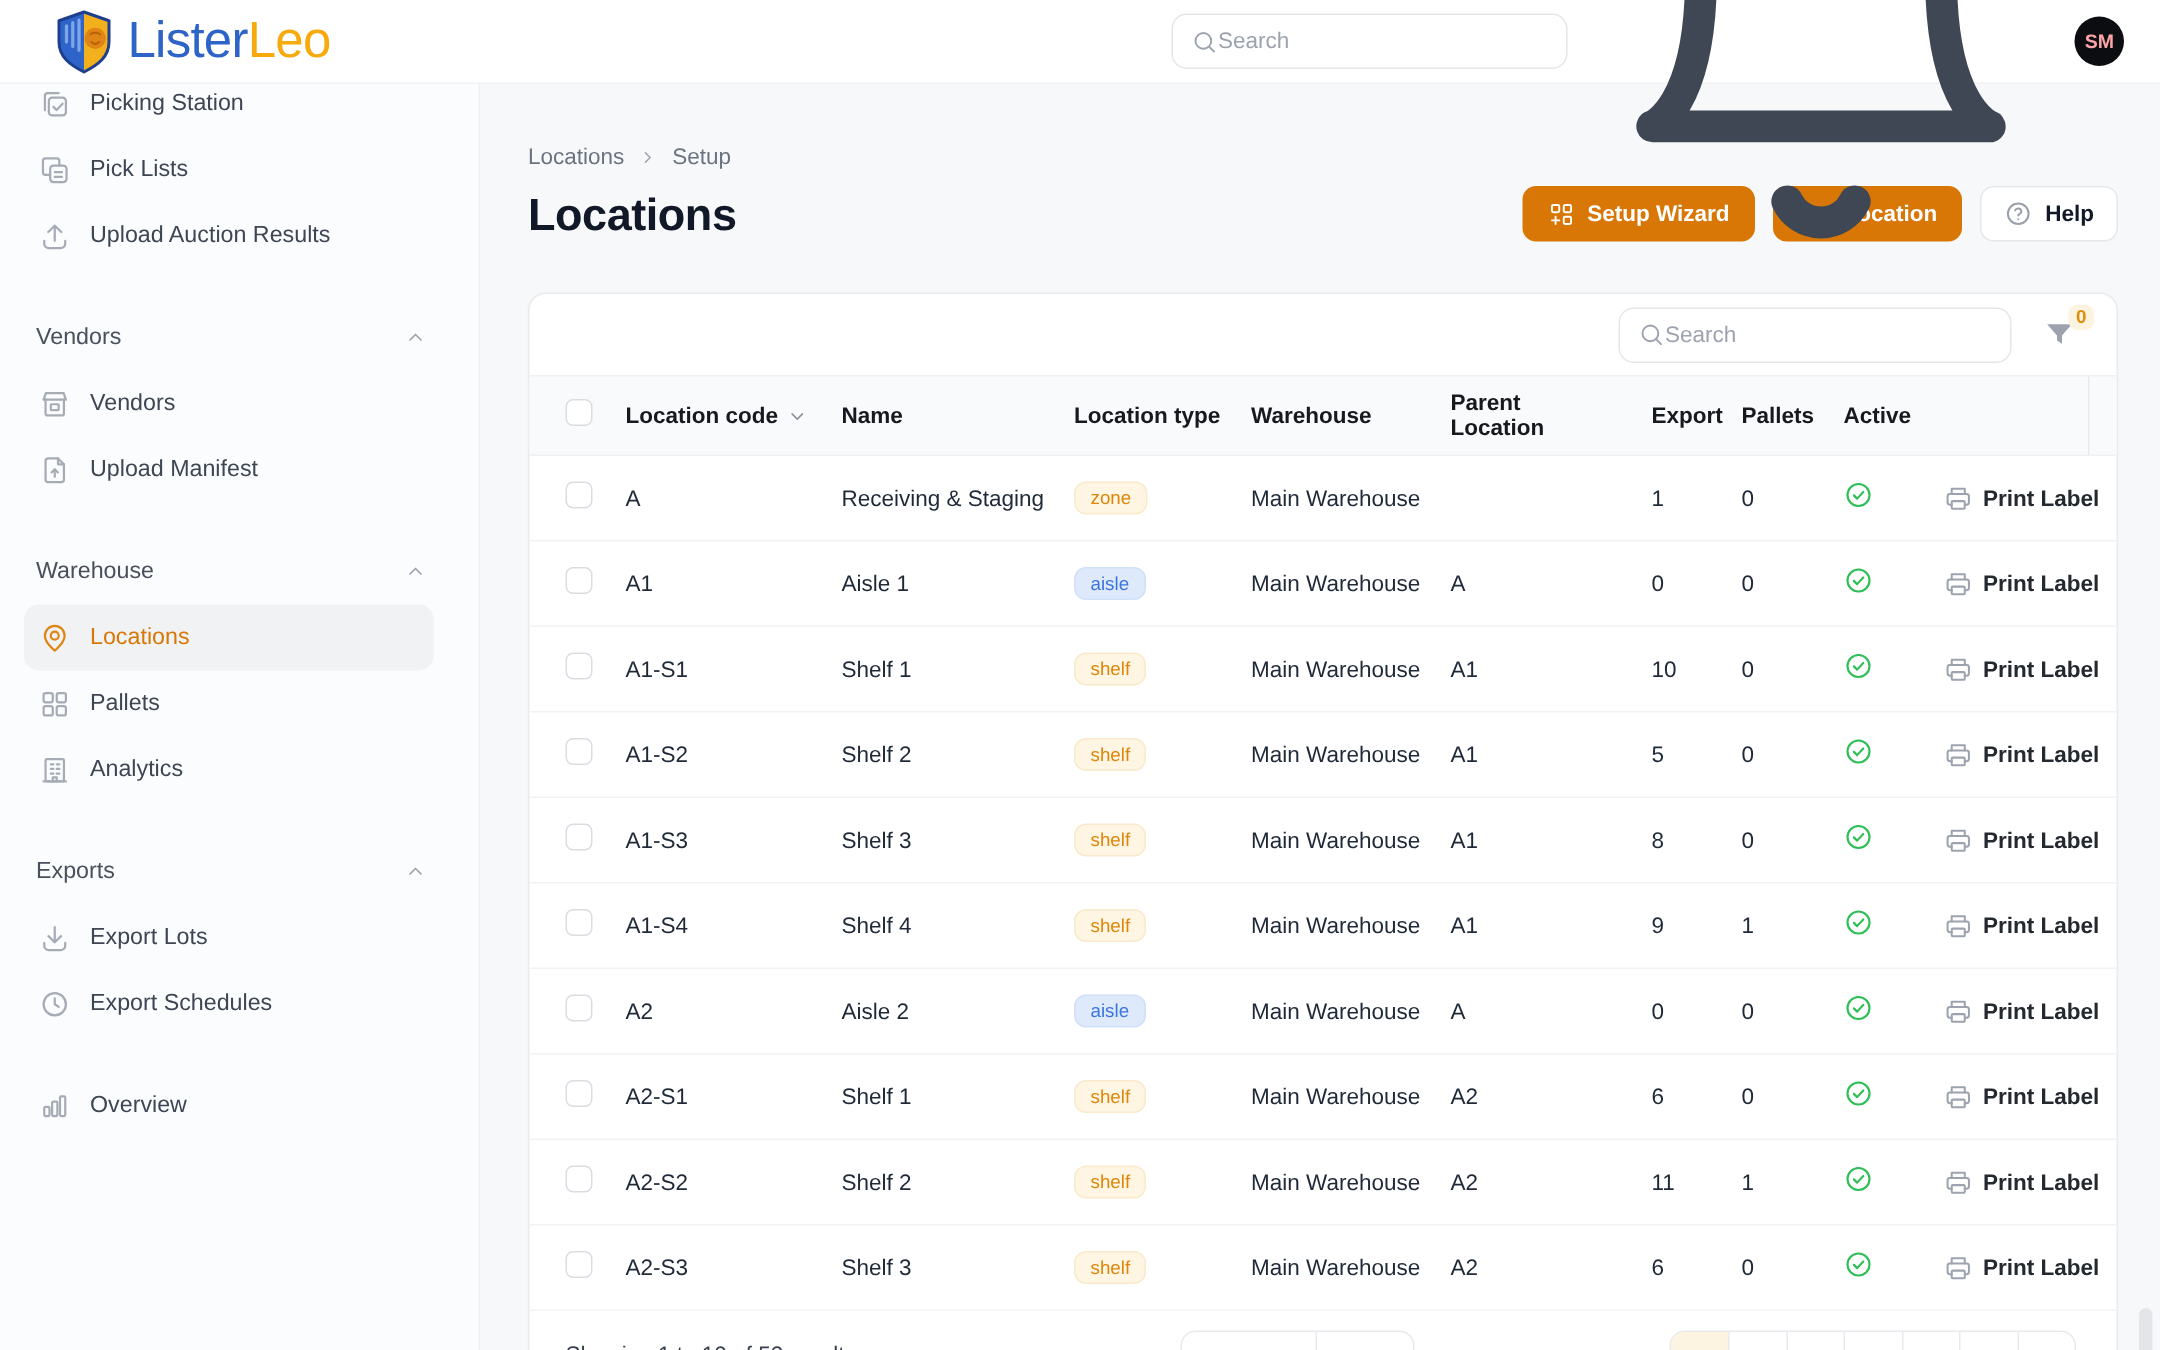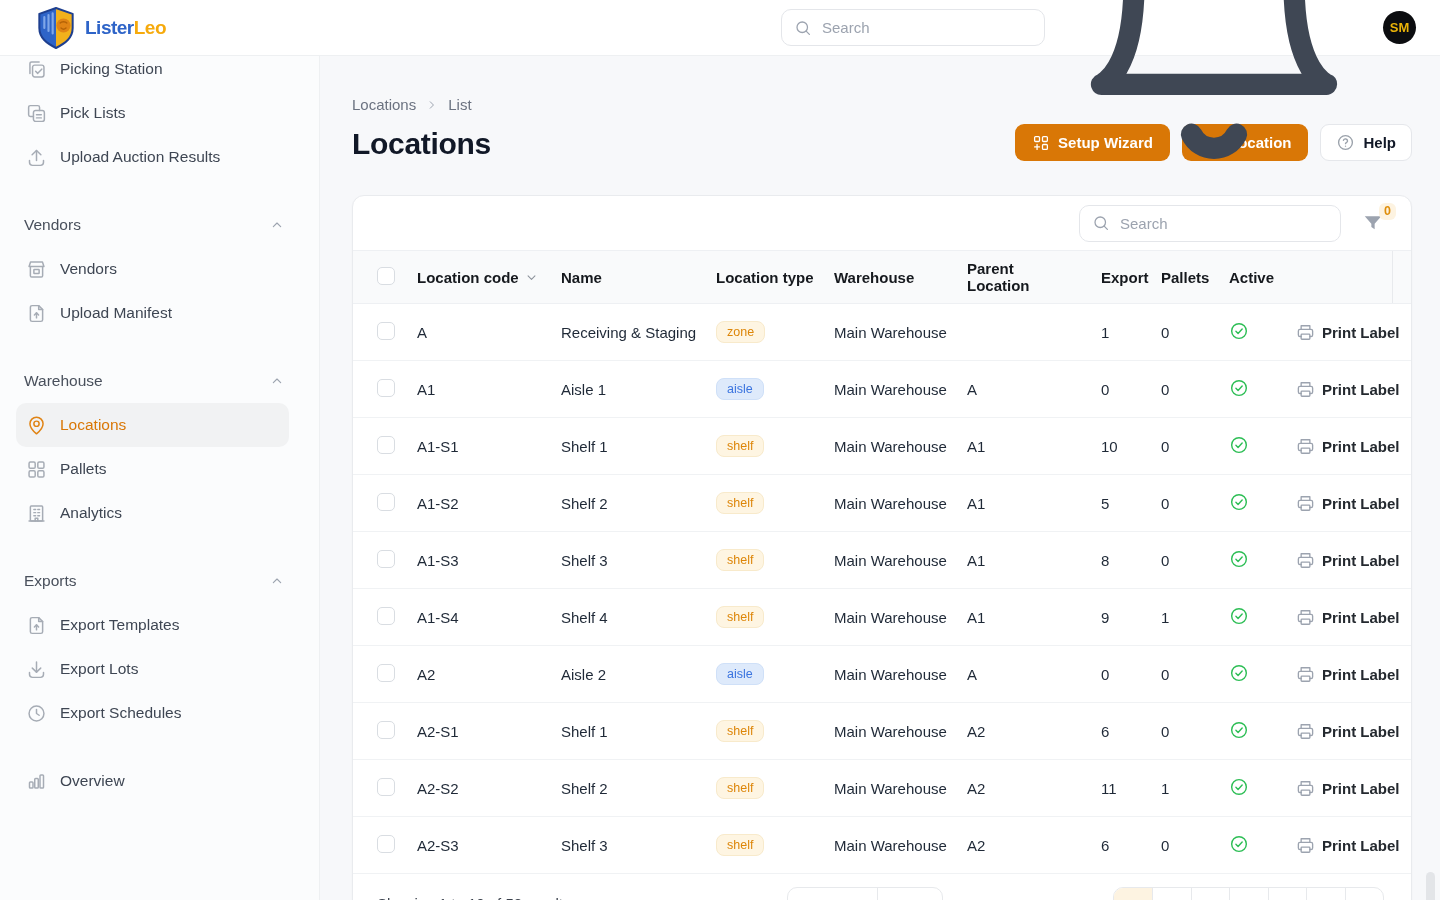--- a/index.html
+++ b/index.html
@@ -5,33 +5,33 @@
   * { margin:0; padding:0; box-sizing:border-box; }
   html,body { width:1440px; height:900px; overflow:hidden; }
   body { font-family:"Liberation Sans", sans-serif; background:#F7F8FA; color:#1F2937; position:relative; }
   .icon { display:inline-flex; flex:none; }
   .icon svg { display:block; }
 
   
   .top-header { position:absolute; top:0; left:0; right:0; height:56px; background:#fff;
     border-bottom:1px solid #EEF0F2; display:flex; align-items:center; padding:0 24px; z-index:20; }
   .brand { display:flex; align-items:center; gap:9px; margin-left:12px; cursor:pointer; }
-  .brand-text { font-size:19px; font-weight:700; letter-spacing:-0.5px; }
+  .brand-text { font-size:34px; font-weight:400; letter-spacing:-0.5px; }
   .brand-lister { color:#2E64C8; }
   .brand-leo { color:#F6AA0C; }
   .header-right { margin-left:auto; display:flex; align-items:center; gap:19px; }
   .search-box { height:37px; border:1px solid #E4E6EA; border-radius:10px; background:#fff;
-    display:flex; align-items:center; gap:10px; padding:0 12px; }
+    display:flex; align-items:center; padding:0 12px; }
   .search-box .icon { color:#9CA3AF; }
   .search-box input { border:none; outline:none; font-size:15px; color:#374151; width:100%;
     font-family:inherit; background:transparent; }
   .search-box input::placeholder { color:#9CA3AF; }
   .header-search { width:264px; }
   .bell { color:#3F4754; cursor:pointer; display:flex; }
-  .avatar { width:33px; height:33px; border-radius:50%; background:#0C0D10; color:#eab308; font-size:13px;
+  .avatar { width:33px; height:33px; border-radius:50%; background:#0C0D10; color:#fca5a5; font-size:13px;
     font-weight:600; display:flex; align-items:center; justify-content:center; cursor:pointer; }
 
   
   .sidebar { position:absolute; top:56px; bottom:0; left:0; width:320px; background:#FBFCFD;
     border-right:1px solid #EEF0F2; overflow:hidden; padding:0 30px 0 16px; }
   #side-top { margin-top:-9px; }
   .side-item { height:44px; display:flex; align-items:center; gap:13px; padding:0 10px; border-radius:10px;
     color:#3E4653; font-size:15.5px; cursor:pointer; }
   .side-item .icon { width:21px; height:21px; color:#A6ACB5; }
   .side-item.active { background:#F1F2F3; color:#D97706; font-weight:500; }
@@ -262,31 +262,20 @@
           <span>Exports</span>
           <span class="icon" style="width: 16px; height: 16px;">
             <svg width="100%" height="100%" viewBox="0 0 24 24" fill="none" stroke="currentColor" stroke-width="1.7" stroke-linecap="round" stroke-linejoin="round">
               <path d="m6.5 14.5 5.5-5.5 5.5 5.5"></path>
             </svg>
           </span>
         </div>
         <div class="side-item">
           <span class="icon" style="width: 21px; height: 21px;">
             <svg width="100%" height="100%" viewBox="0 0 24 24" fill="none" stroke="currentColor" stroke-width="1.7" stroke-linecap="round" stroke-linejoin="round">
-              <path d="M14.5 3H7a2 2 0 0 0-2 2v14a2 2 0 0 0 2 2h10a2 2 0 0 0 2-2V7.5Z"></path>
-              <path d="M14.5 3v4.5H19"></path>
-              <path d="M12 17v-5.5"></path>
-              <path d="m9.6 13.7 2.4-2.4 2.4 2.4"></path>
-            </svg>
-          </span>
-          <span>Export Templates</span>
-        </div>
-        <div class="side-item">
-          <span class="icon" style="width: 21px; height: 21px;">
-            <svg width="100%" height="100%" viewBox="0 0 24 24" fill="none" stroke="currentColor" stroke-width="1.7" stroke-linecap="round" stroke-linejoin="round">
               <path d="M12 3.5V15"></path>
               <path d="m7.2 10.4 4.8 4.6 4.8-4.6"></path>
               <path d="M4 15.5v2A3.5 3.5 0 0 0 7.5 21h9a3.5 3.5 0 0 0 3.5-3.5v-2"></path>
             </svg>
           </span>
           <span>Export Lots</span>
         </div>
         <div class="side-item">
           <span class="icon" style="width: 21px; height: 21px;">
             <svg width="100%" height="100%" viewBox="0 0 24 24" fill="none" stroke="currentColor" stroke-width="1.7" stroke-linecap="round" stroke-linejoin="round">
@@ -314,21 +303,21 @@
 
 <main class="main">
   <div class="page-head">
     <div class="breadcrumb">
       <span class="crumb">Locations</span>
       <span class="icon" style="width: 14px; height: 14px;">
           <svg width="100%" height="100%" viewBox="0 0 24 24" fill="none" stroke="currentColor" stroke-width="1.7" stroke-linecap="round" stroke-linejoin="round">
             <path d="m9 6.5 5.5 5.5L9 17.5"></path>
           </svg>
         </span>
-      <span class="crumb">List</span>
+      <span class="crumb">Setup</span>
     </div>
     <h1 class="page-title">Locations</h1>
     <div class="page-actions">
       <button class="btn btn-primary">
         <span class="icon" style="width: 18px; height: 18px;">
             <svg width="100%" height="100%" viewBox="0 0 24 24" fill="none" stroke="currentColor" stroke-width="1.7" stroke-linecap="round" stroke-linejoin="round">
               <rect x="3.5" y="3.5" width="6.5" height="6.5" rx="1.3"></rect>
               <rect x="14" y="3.5" width="6.5" height="6.5" rx="1.3"></rect>
               <rect x="14" y="14" width="6.5" height="6.5" rx="1.3"></rect>
               <path d="M6.75 14v6.5M3.5 17.25H10"></path>

